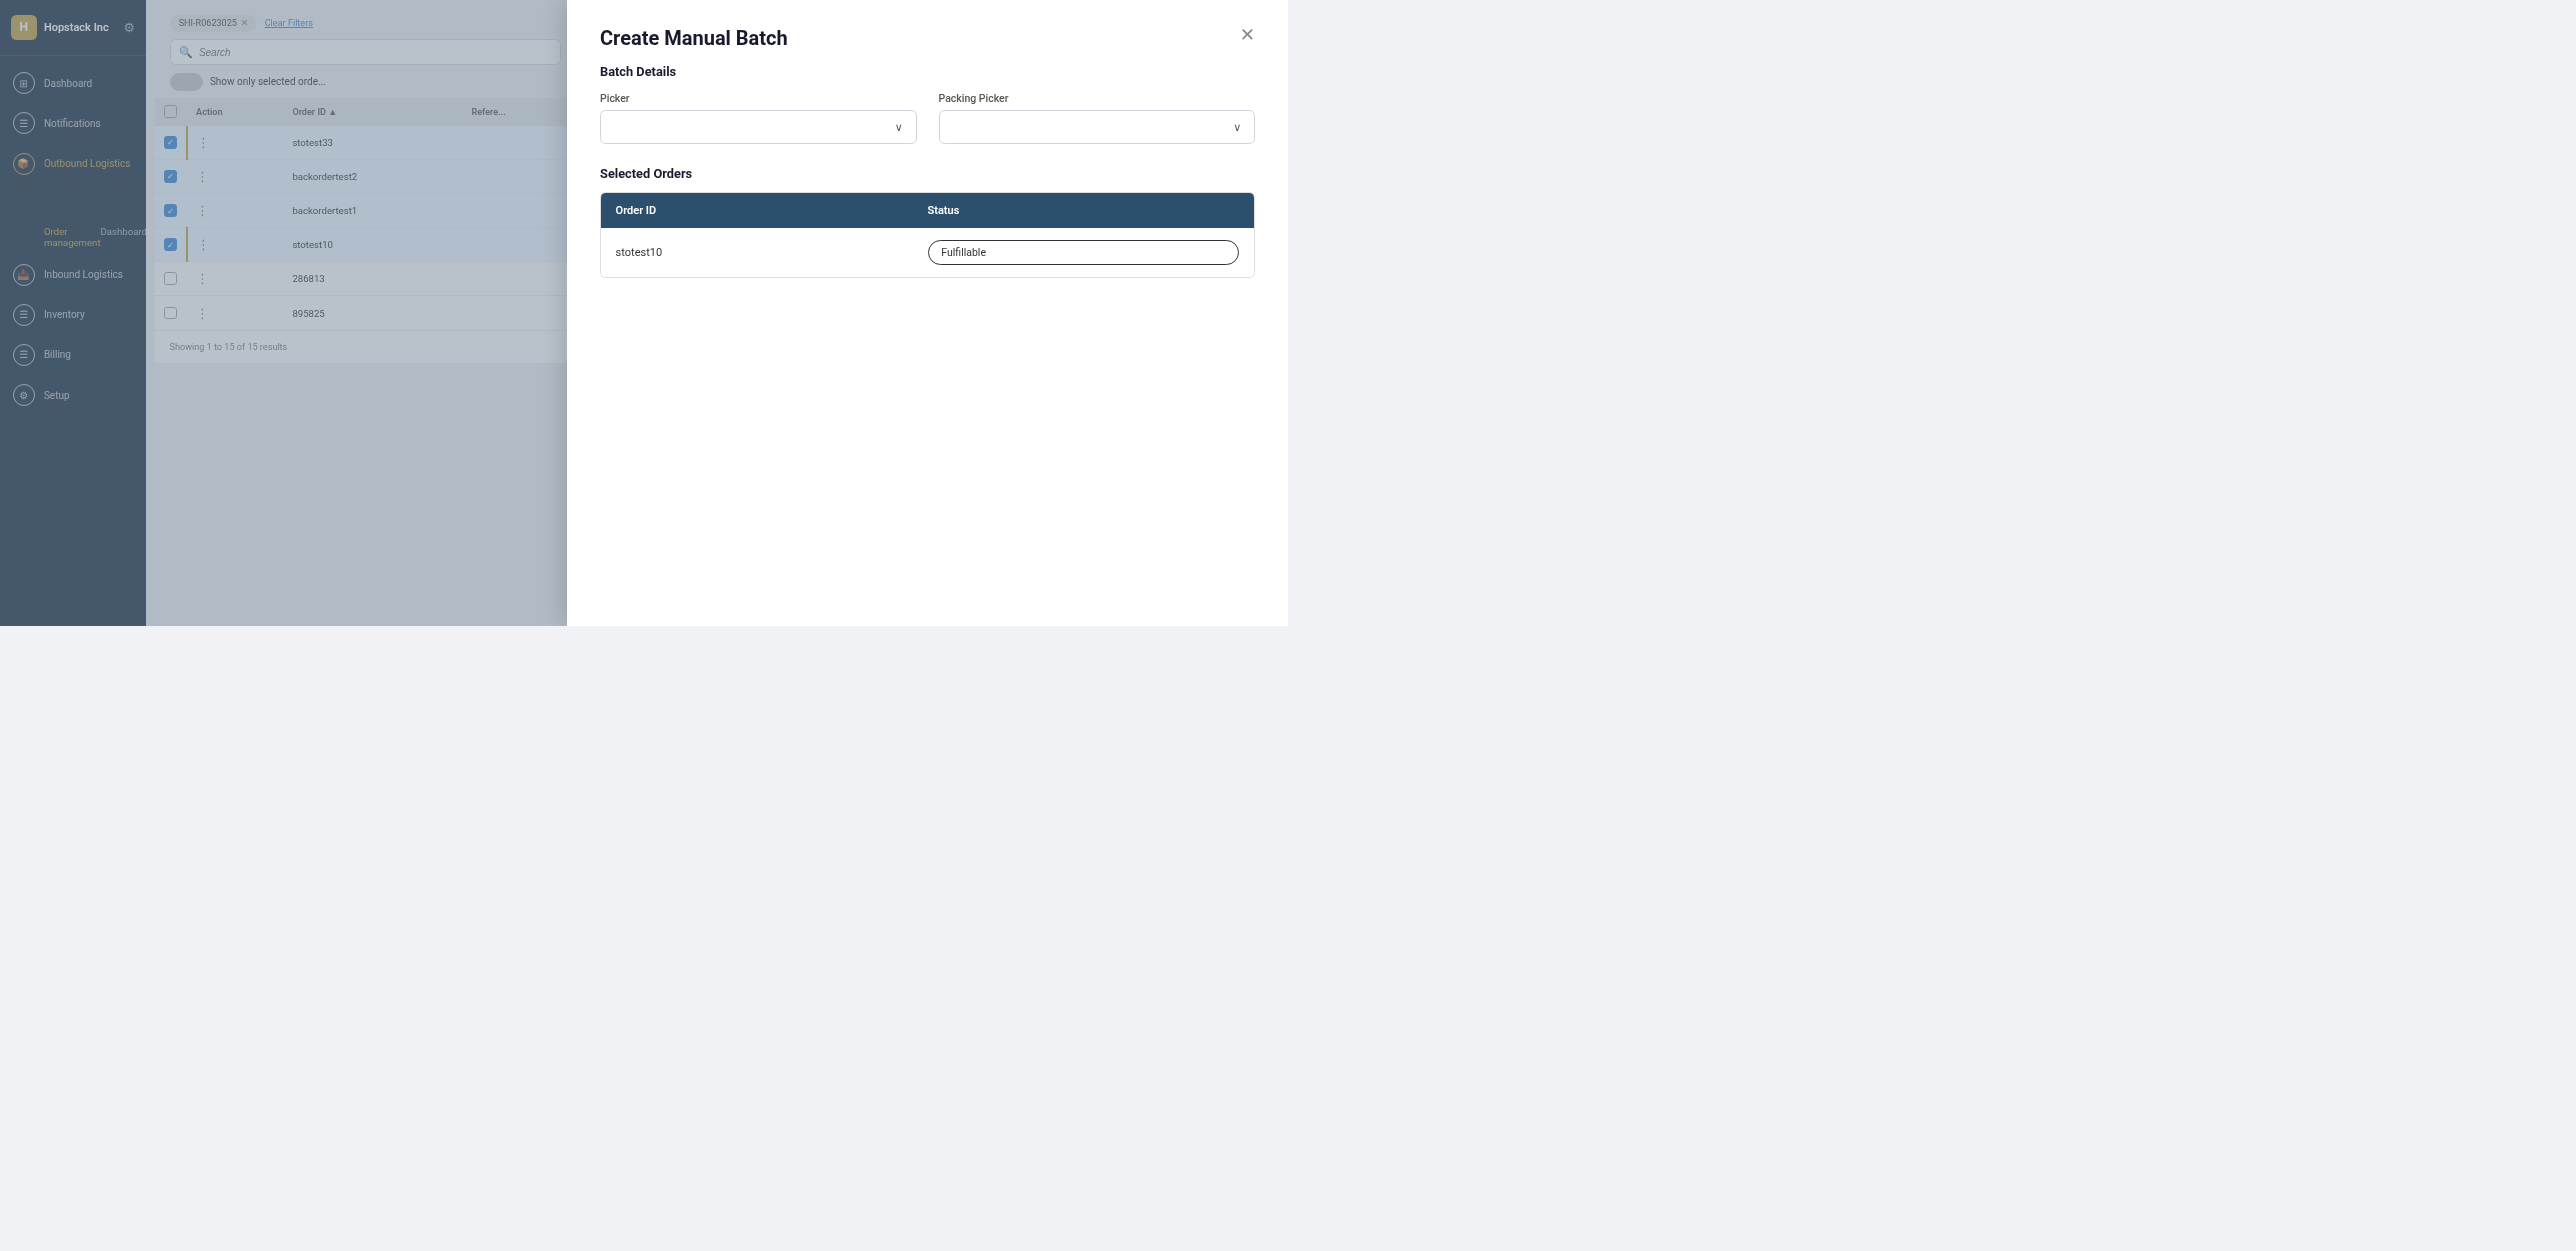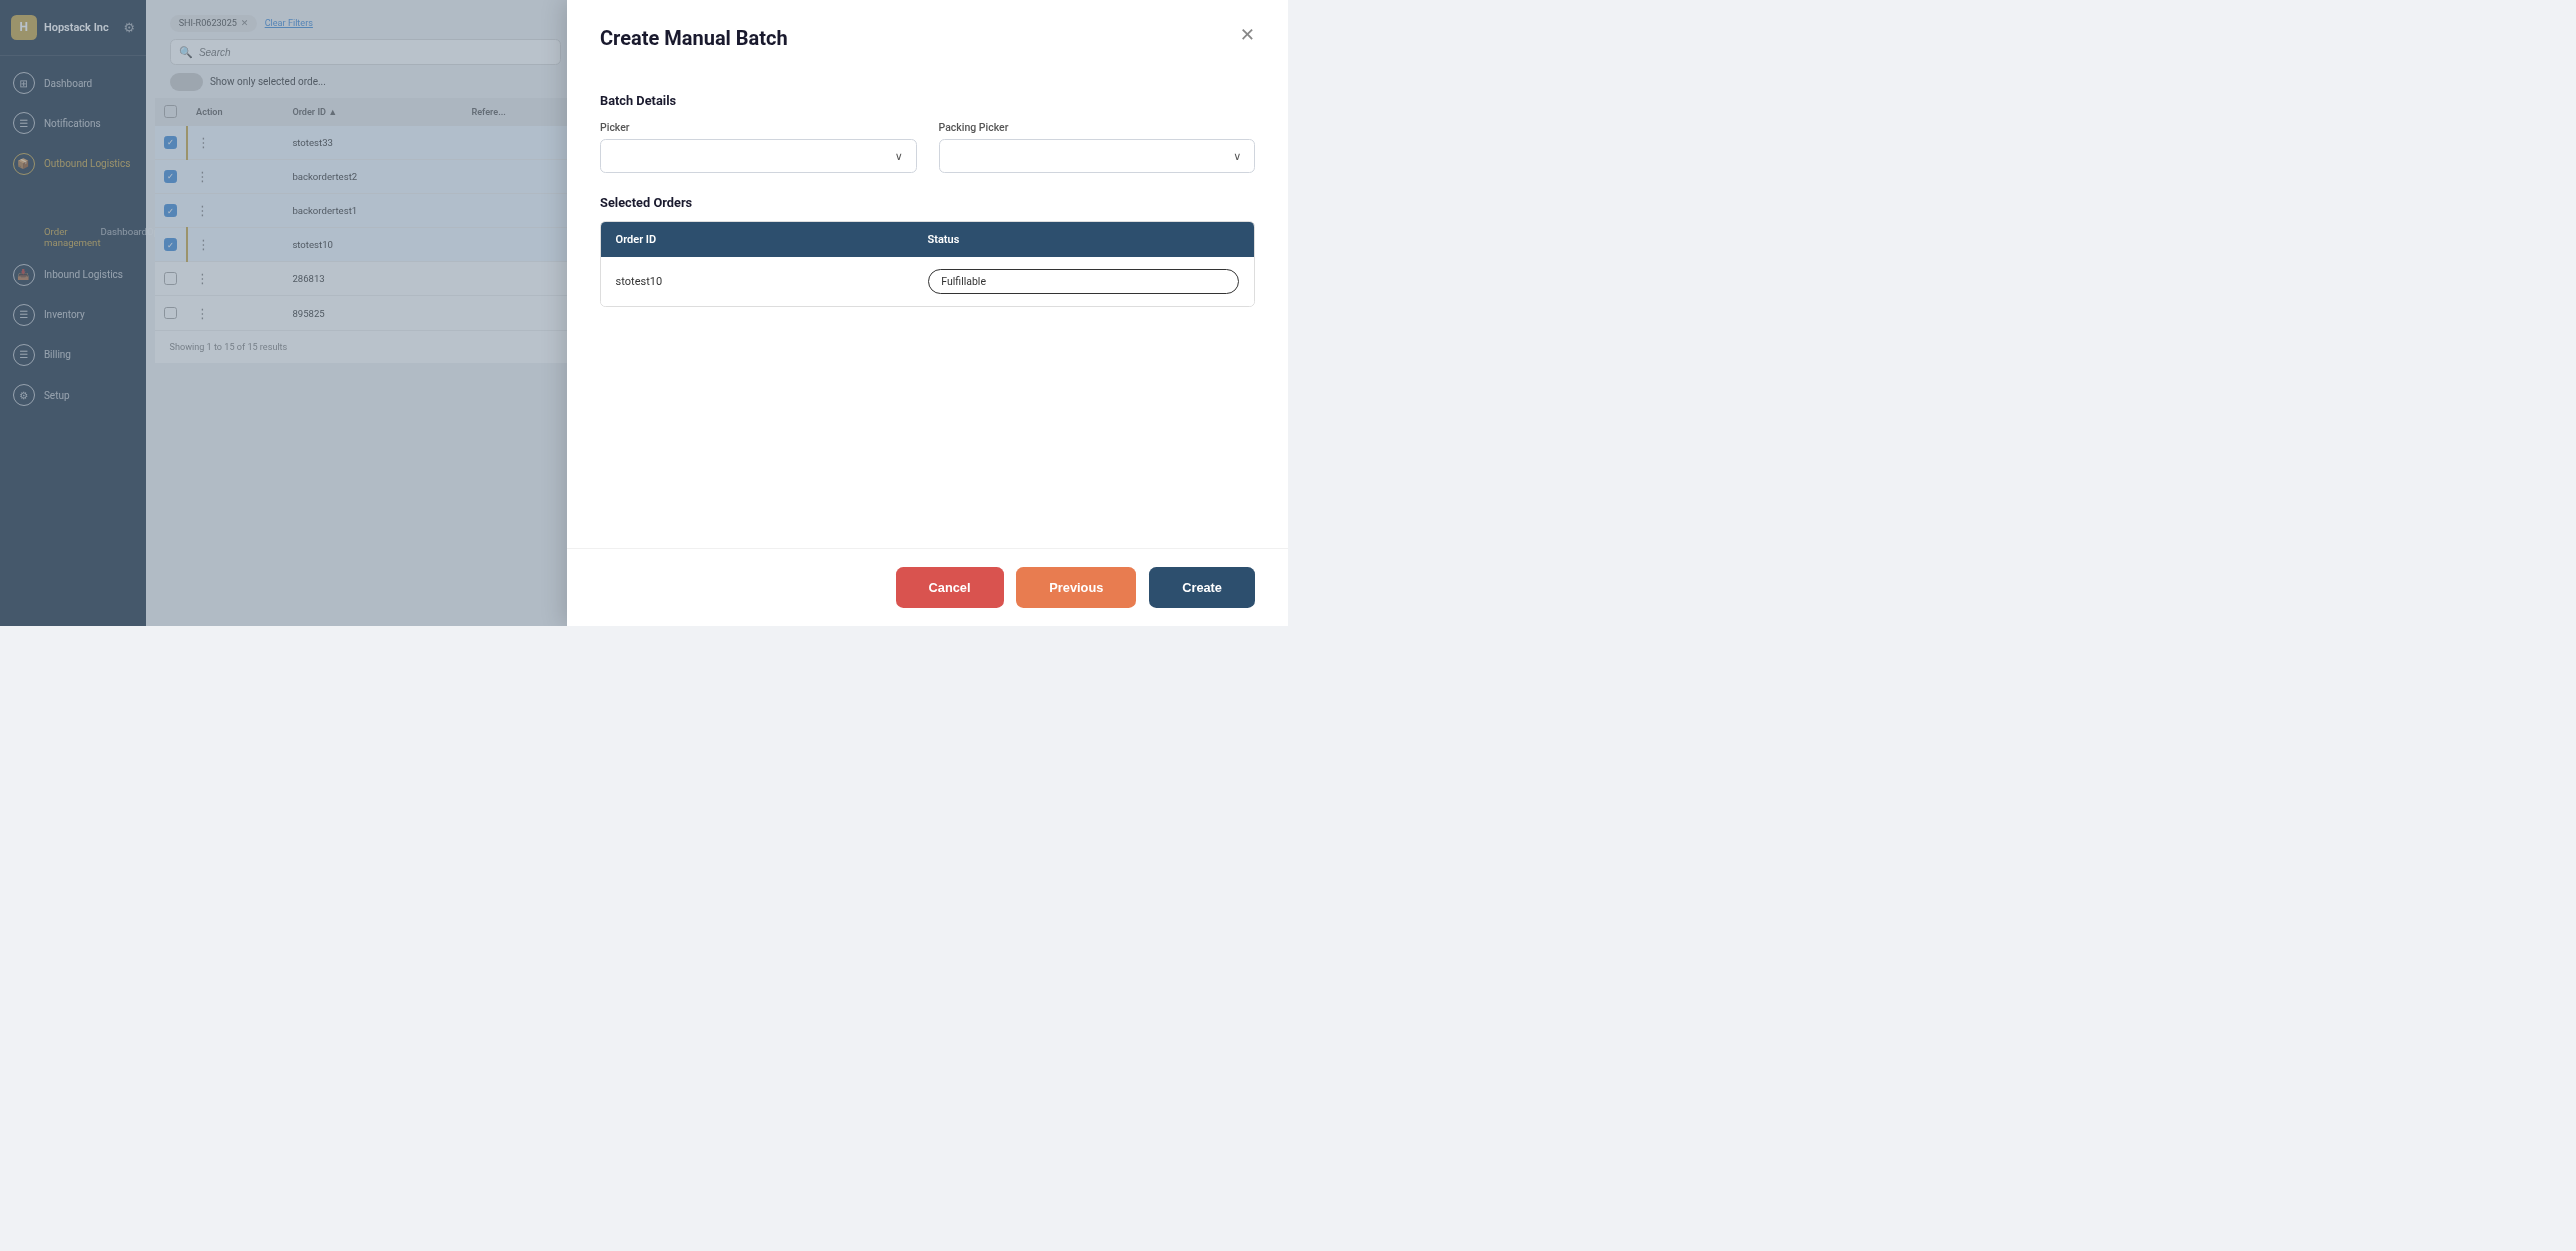--- a/index.html
+++ b/index.html
@@ -249,21 +249,20 @@
     .modal-body {
       padding: 0 33px;
       flex: 1;
       overflow-y: auto;
     }
     .section-title {
       font-size: 12.8px;
       font-weight: 700;
       color: #1a1a2e;
       margin-bottom: 12.8px;
-      margin-top: 29px;
     }
     .form-row {
       display: flex;
       gap: 22px;
       margin-bottom: 22px;
     }
     .form-field {
       display: flex;
       flex-direction: column;
       gap: 5.5px;
@@ -549,19 +548,14 @@
         <span>Status</span>
       </div>
       <div id="modal-order-rows">
           <div class="orders-grid-row">
     <span class="order-id">stotest10</span>
     <span class="status-badge">Fulfillable</span>
   </div>
         </div>
     </div>
   </div>
-  <div class="modal-footer">
-    <button class="btn btn-cancel">Cancel</button>
-    <button class="btn btn-previous">Previous</button>
-    <button class="btn btn-create">Create</button>
-  </div>
 </div>
 
 
 </body></html>

